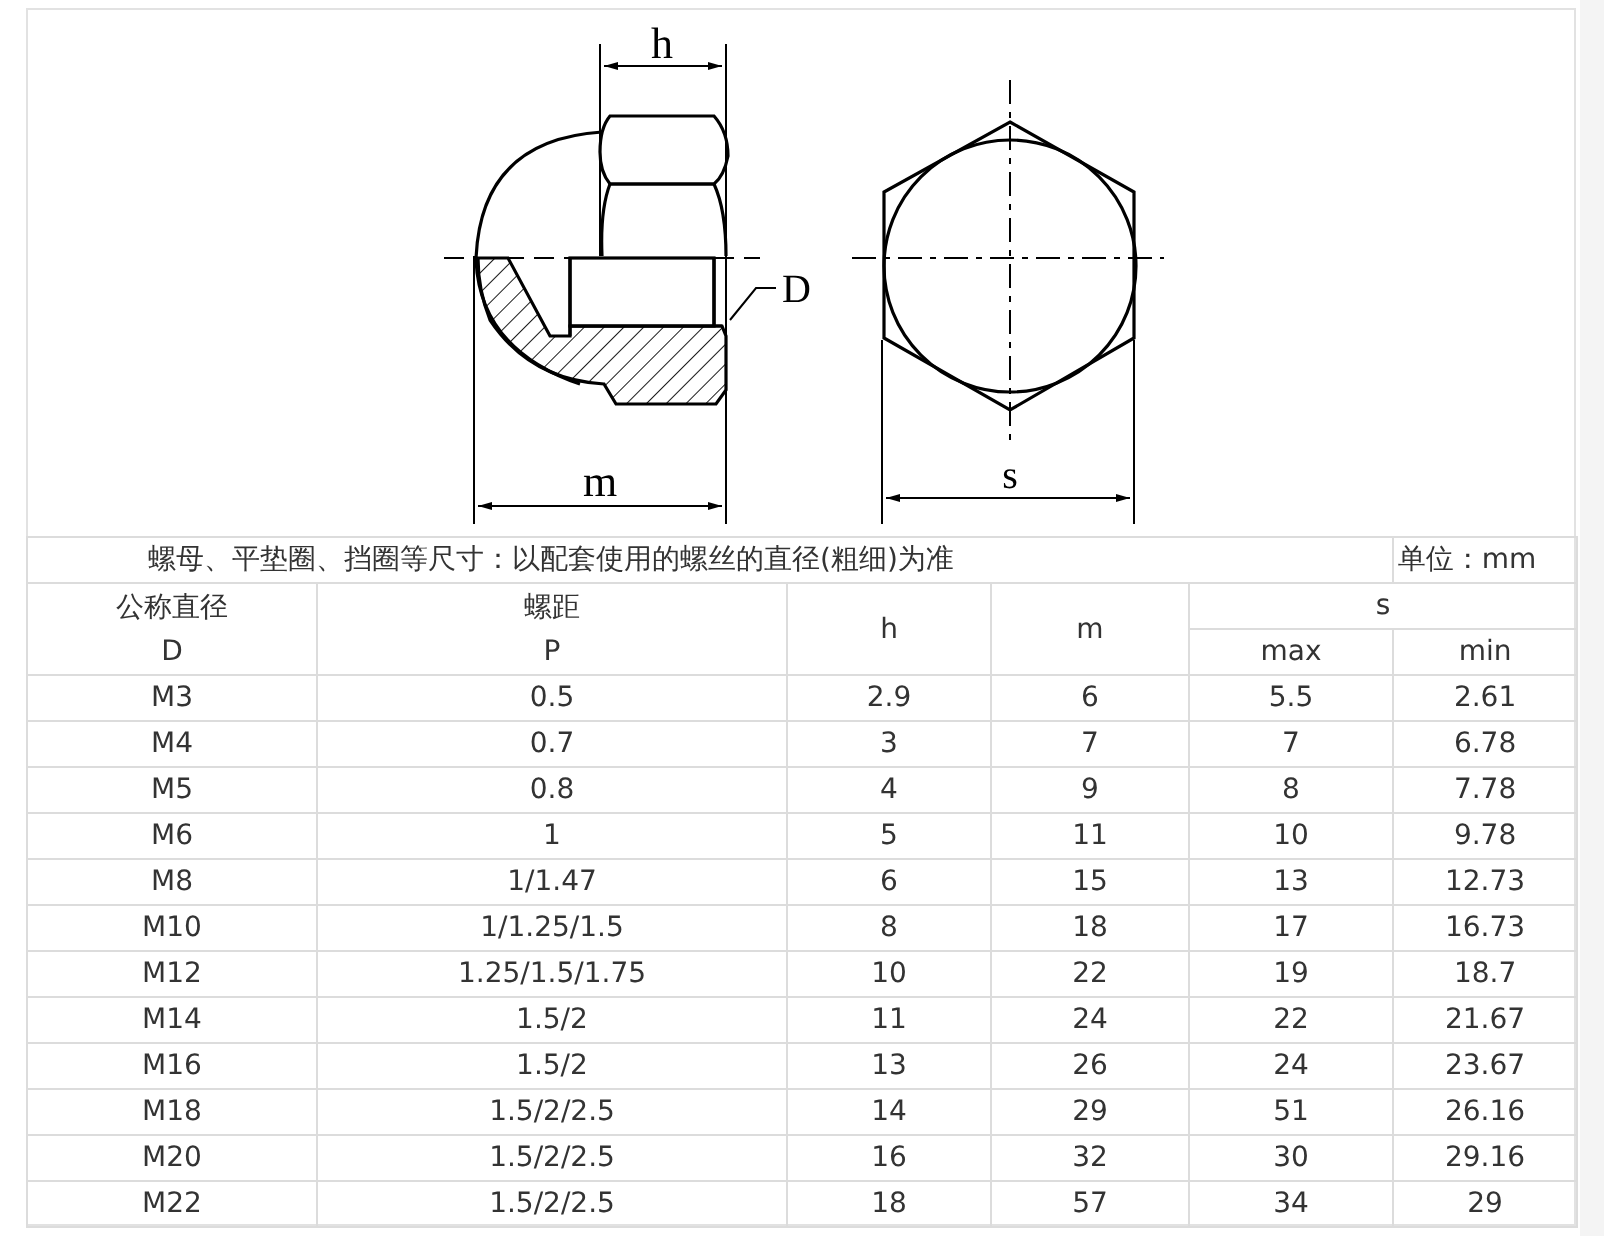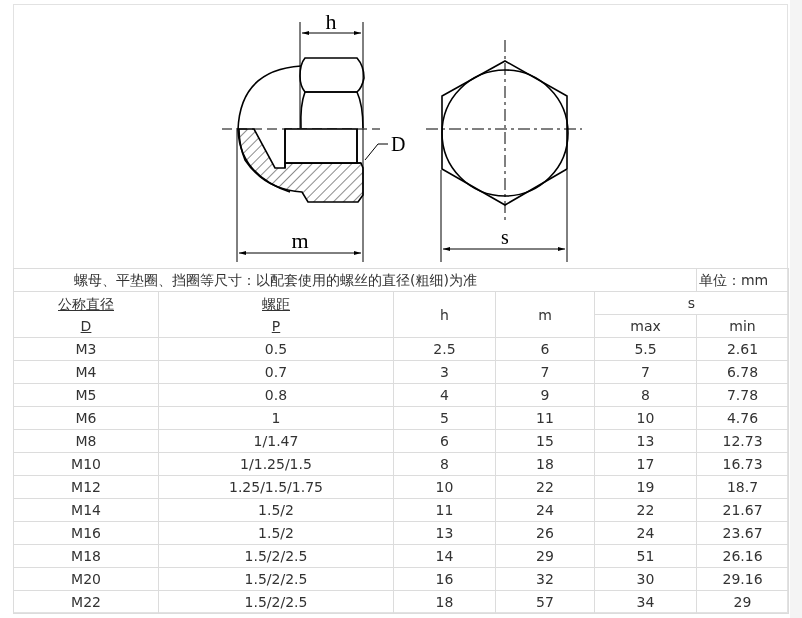--- a/index.html
+++ b/index.html
@@ -4,21 +4,21 @@
 <style>
   html,body{margin:0;padding:0;background:#ffffff;}
   body{width:802px;height:618px;position:relative;overflow:hidden;font-family:"DejaVu Sans","Liberation Sans",sans-serif;color:#333;}
   .frame{position:absolute;left:13px;top:4px;width:775px;height:609px;border:1px solid #e2e2e2;box-sizing:border-box;}
   .rightbar{position:absolute;left:790px;top:0;width:12px;height:618px;background:#f4f4f4;}
   svg.drawing{position:absolute;left:13px;top:4px;}
   table.spec{position:absolute;left:13px;top:268px;width:775px;border-collapse:collapse;table-layout:fixed;border-radius:10px;}
   table.spec td{border:1px solid #dcdcdc;text-align:center;padding:0;font-size:14px;color:#333;line-height:18px;height:22px;white-space:nowrap;overflow:hidden;}
   td.title-cell{color:#1e1ee6;text-align:left !important;padding-left:60px !important;font-size:15px;}
   td.unit-cell{text-align:left;padding-right:18px !important;font-size:14px;color:#333;margin-left:16px;}
-  .two-line span{display:block;line-height:22px;text-decoration:underline;}
+  .two-line span{display:block;line-height:22px;}
 </style>
 </head>
 <body>
 
 <div class="frame"></div>
 <div class="rightbar"></div>
 
 <svg class="drawing" width="775" height="262" viewBox="13 4 775 262">
   <defs>
     <pattern id="hatch" patternUnits="userSpaceOnUse" width="7" height="7" patternTransform="rotate(45)">
@@ -104,21 +104,21 @@
     </tr>
     <tr>
       <td>max</td>
       <td>min</td>
     </tr>
   </tbody>
   <tbody id="rows">
       <tr>
         <td>M3</td>
         <td>0.5</td>
-        <td>2.5</td>
+        <td>2.9</td>
         <td>6</td>
         <td>5.5</td>
         <td>2.61</td>
       </tr>
       <tr>
         <td>M4</td>
         <td>0.7</td>
         <td>3</td>
         <td>7</td>
         <td>7</td>
@@ -131,21 +131,21 @@
         <td>9</td>
         <td>8</td>
         <td>7.78</td>
       </tr>
       <tr>
         <td>M6</td>
         <td>1</td>
         <td>5</td>
         <td>11</td>
         <td>10</td>
-        <td>4.76</td>
+        <td>9.78</td>
       </tr>
       <tr>
         <td>M8</td>
         <td>1/1.47</td>
         <td>6</td>
         <td>15</td>
         <td>13</td>
         <td>12.73</td>
       </tr>
       <tr>

